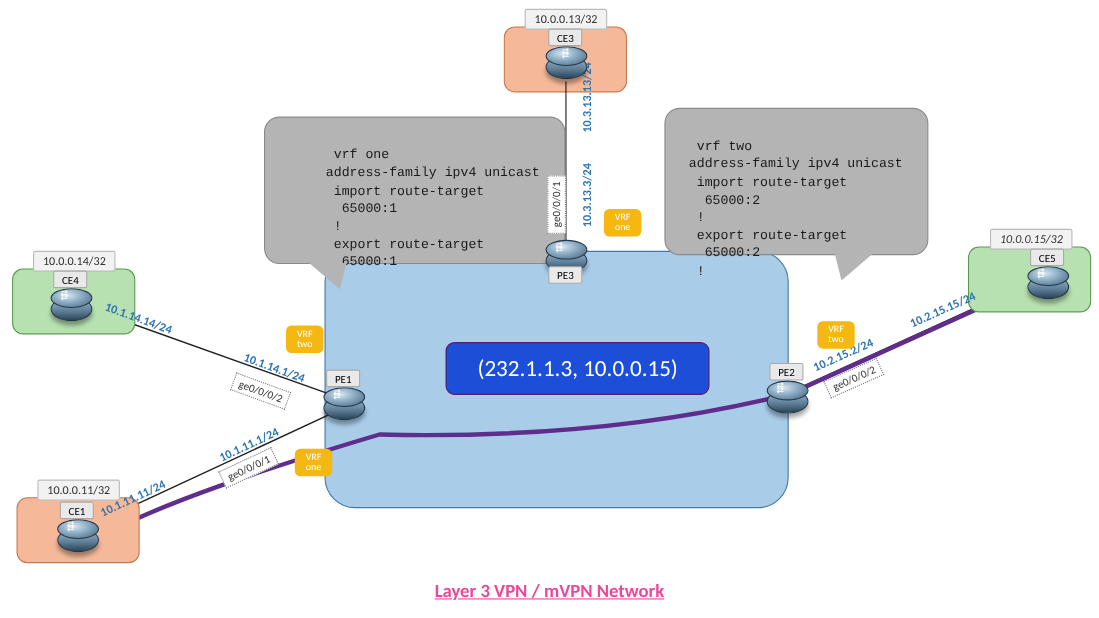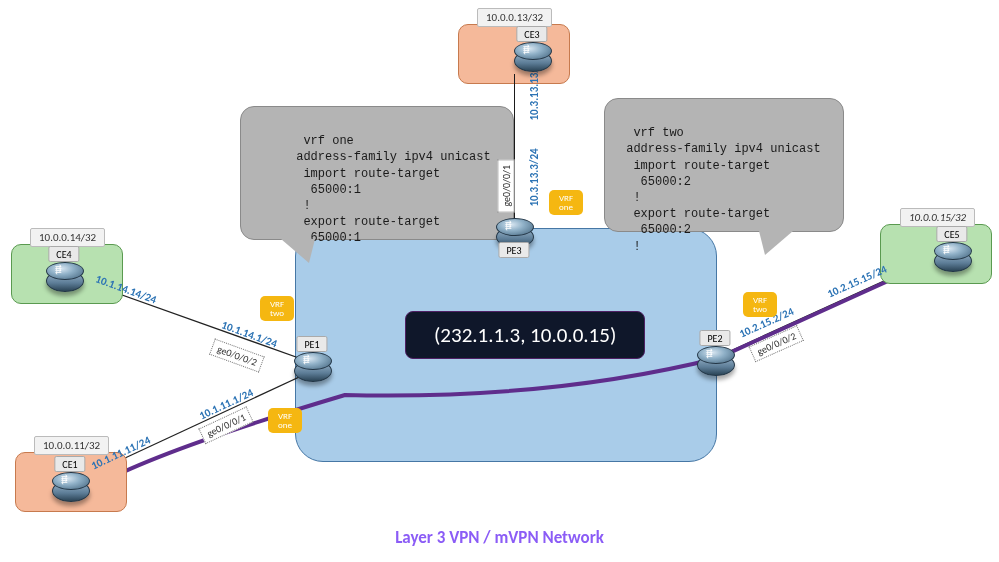--- a/index.html
+++ b/index.html
@@ -12,21 +12,22 @@
     position: relative;
     overflow: hidden;
   }
   .title {
     position: absolute;
     left: 0; right: 0;
     bottom: 14px;
     text-align: center;
     font-size: 17px;
     font-weight: 600;
-    color: #8b5cf6;
+    color: #ec4899;
+    text-decoration: underline;
   }
   
   .cloud {
     position: absolute;
     left: 295px; top: 228px;
     width: 420px; height: 232px;
     background: #a9cce9;
     border: 1.5px solid #4677a5;
     border-radius: 28px;
     z-index: 1;
@@ -117,21 +118,21 @@
     line-height: 1.05;
     text-align: center;
     padding: 3px 5px;
     border-radius: 5px;
     z-index: 7;
     width: 24px;
   }
   
   .sgbox {
     position: absolute;
-    background: #0f172a;
+    background: #1d4ed8;
     color: #fff;
     font-size: 21px;
     padding: 10px 28px;
     border-radius: 8px;
     border: 1.5px solid #4f2064;
     z-index: 8;
     white-space: nowrap;
   }
   
   .linktxt {
@@ -184,21 +185,21 @@
 
   <line x1="930" y1="260" x2="715" y2="358" stroke="#222" stroke-width="1.3"></line>
 
   <path d="M 930 262 L 718 358 Q 550 400 345 395 Q 160 450 95 486" stroke="#5f2d8c" stroke-width="4" fill="none" stroke-linecap="round"></path>
 
   <polygon points="95,486 110,474 110,490" fill="#5f2d8c"></polygon>
 </svg>
 
 <div class="sitebox orange" style="left:458px; top:24px;"></div>
 <div class="lo" style="left:477px; top:8px;">10.0.0.13/32</div>
-<div class="router" style="left:514px; top:42px;">
+<div class="router" style="left:496px; top:42px;text-align:center;">
   <div class="router-label">CE3</div>
   <div class="disk"></div>
     <div class="top"></div>
     <div class="arrows">⇄<br>⇄</div>
 </div>
 <div class="vline" style="left:514px; top:74px; height:150px;"></div>
 <div class="linktxt rot90" style="left:534px; top:114px;">10.3.13.13/24</div>
 <div class="linktxt rot90" style="left:534px; top:200px;">10.3.13.3/24</div>
 <div class="intf rot90" style="left:506px; top:204px;">ge0/0/0/1</div>
 <div class="vrftag" style="left:549px; top:190px;">

